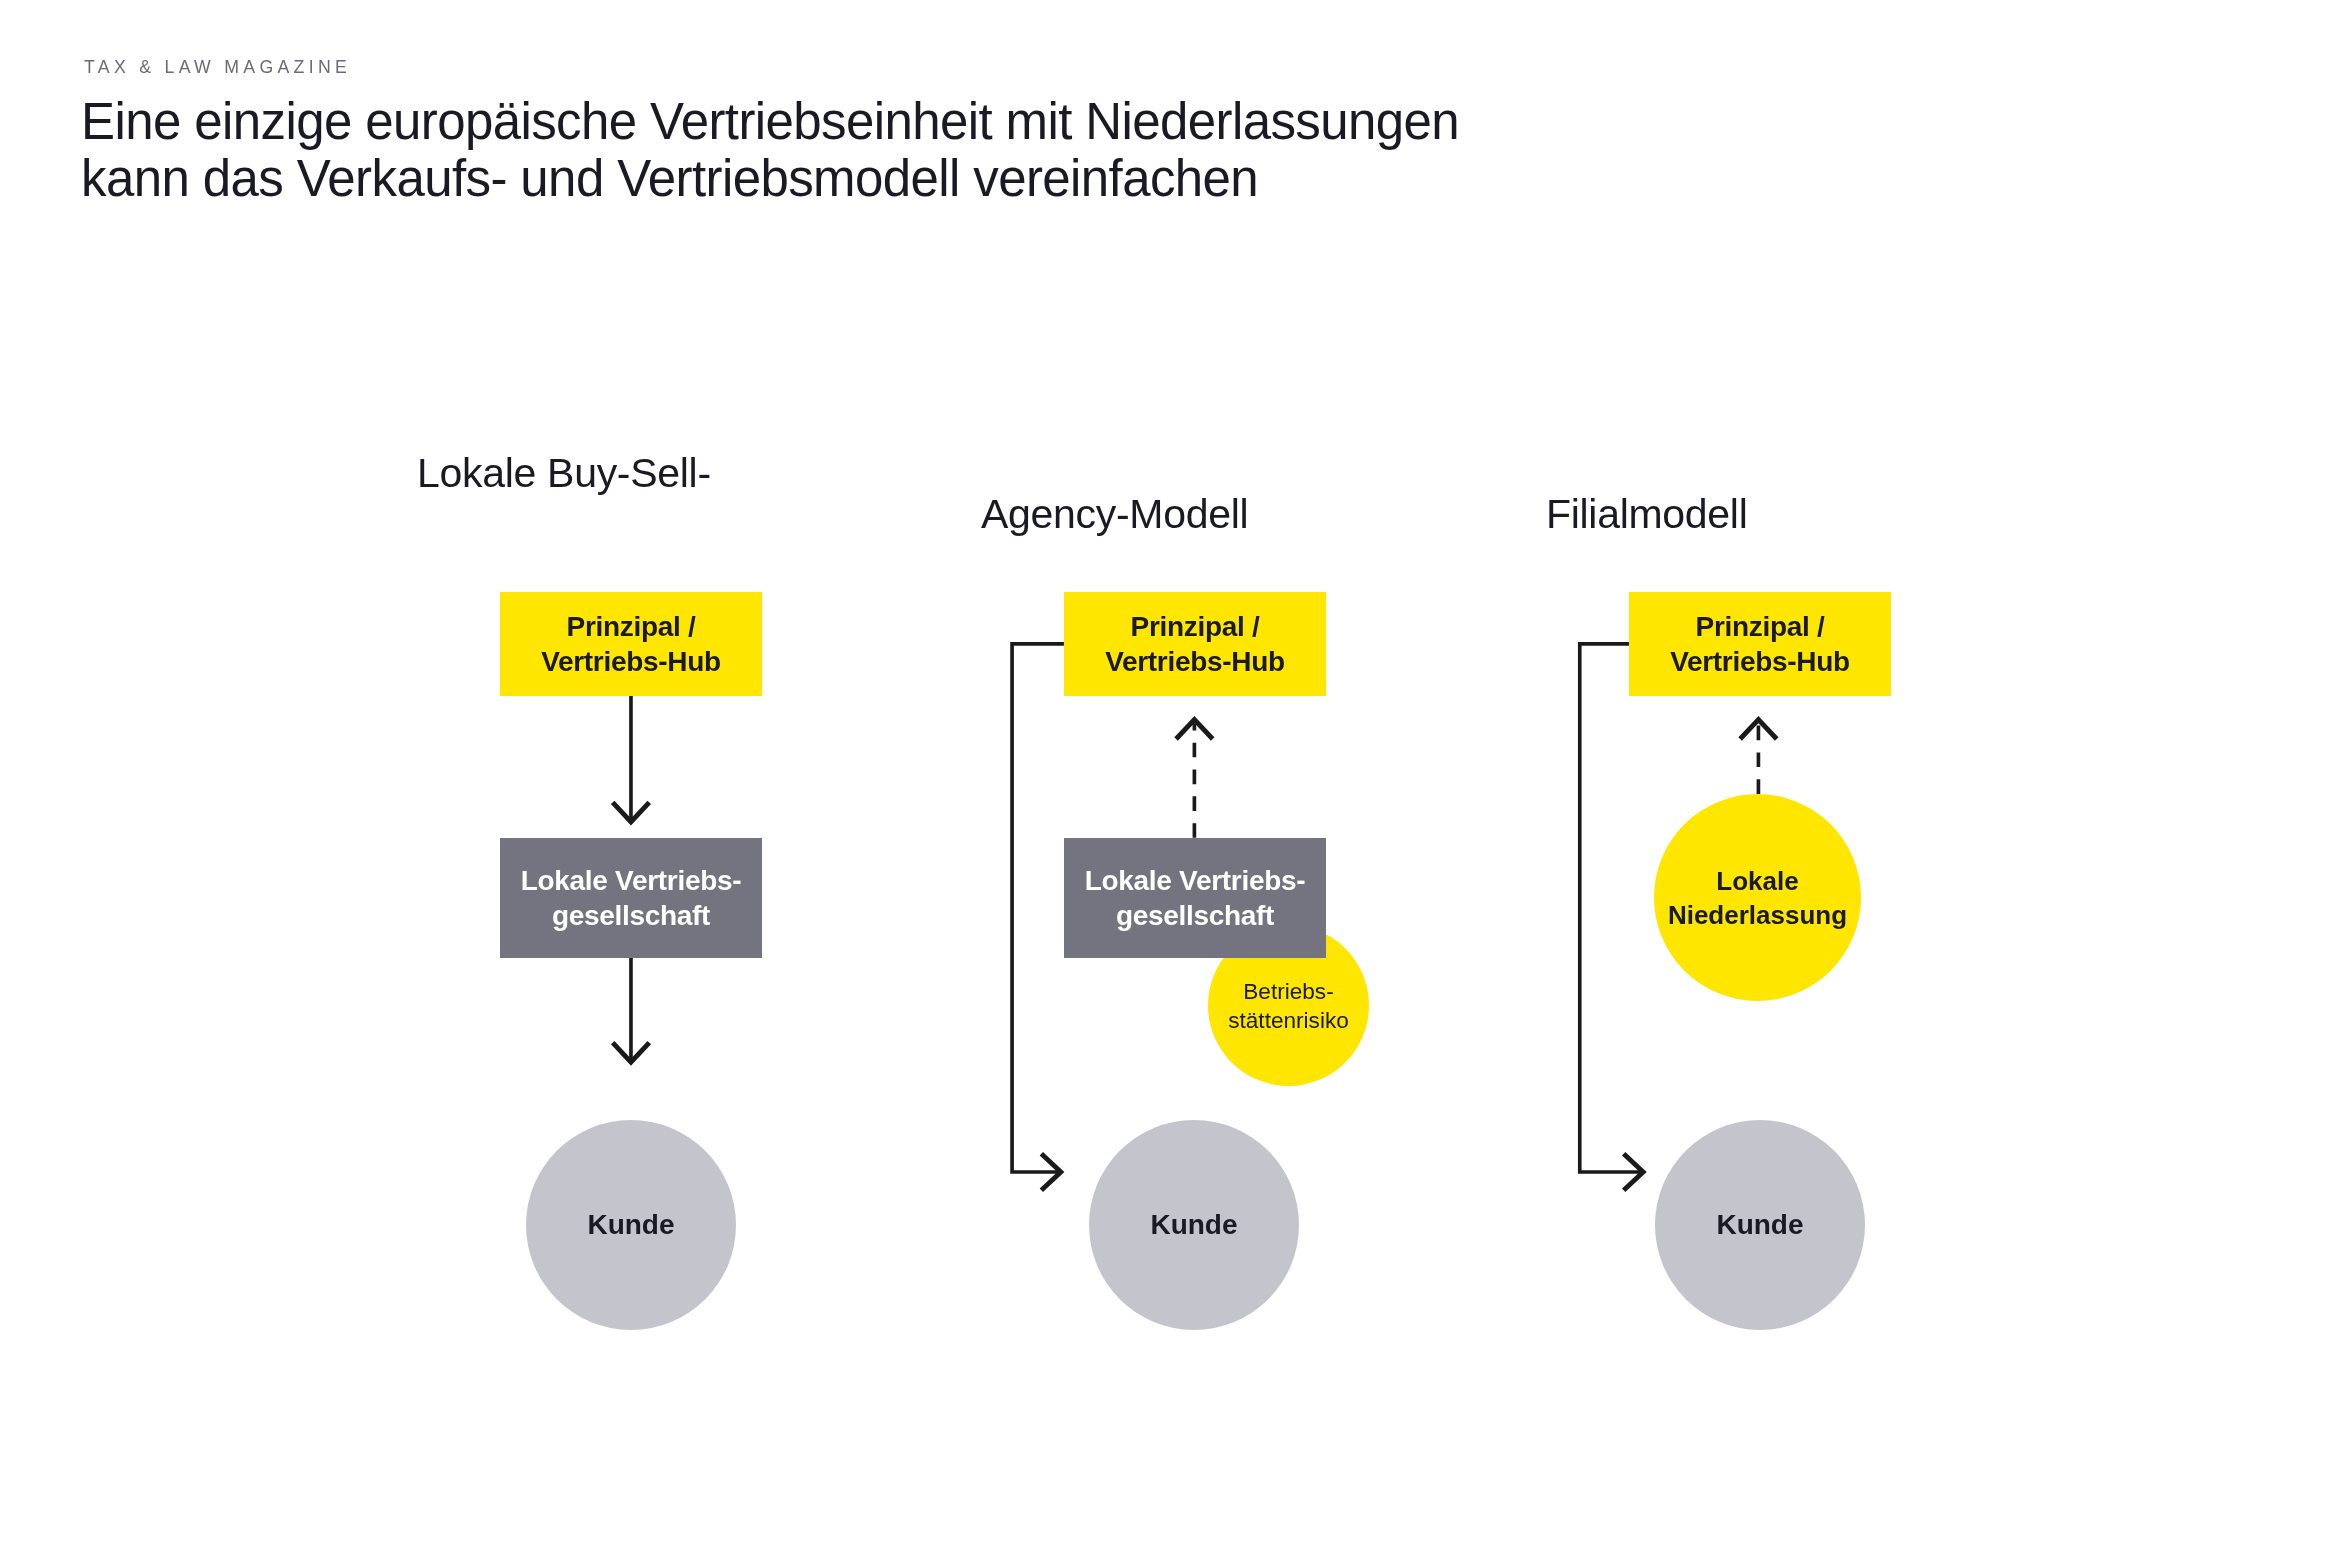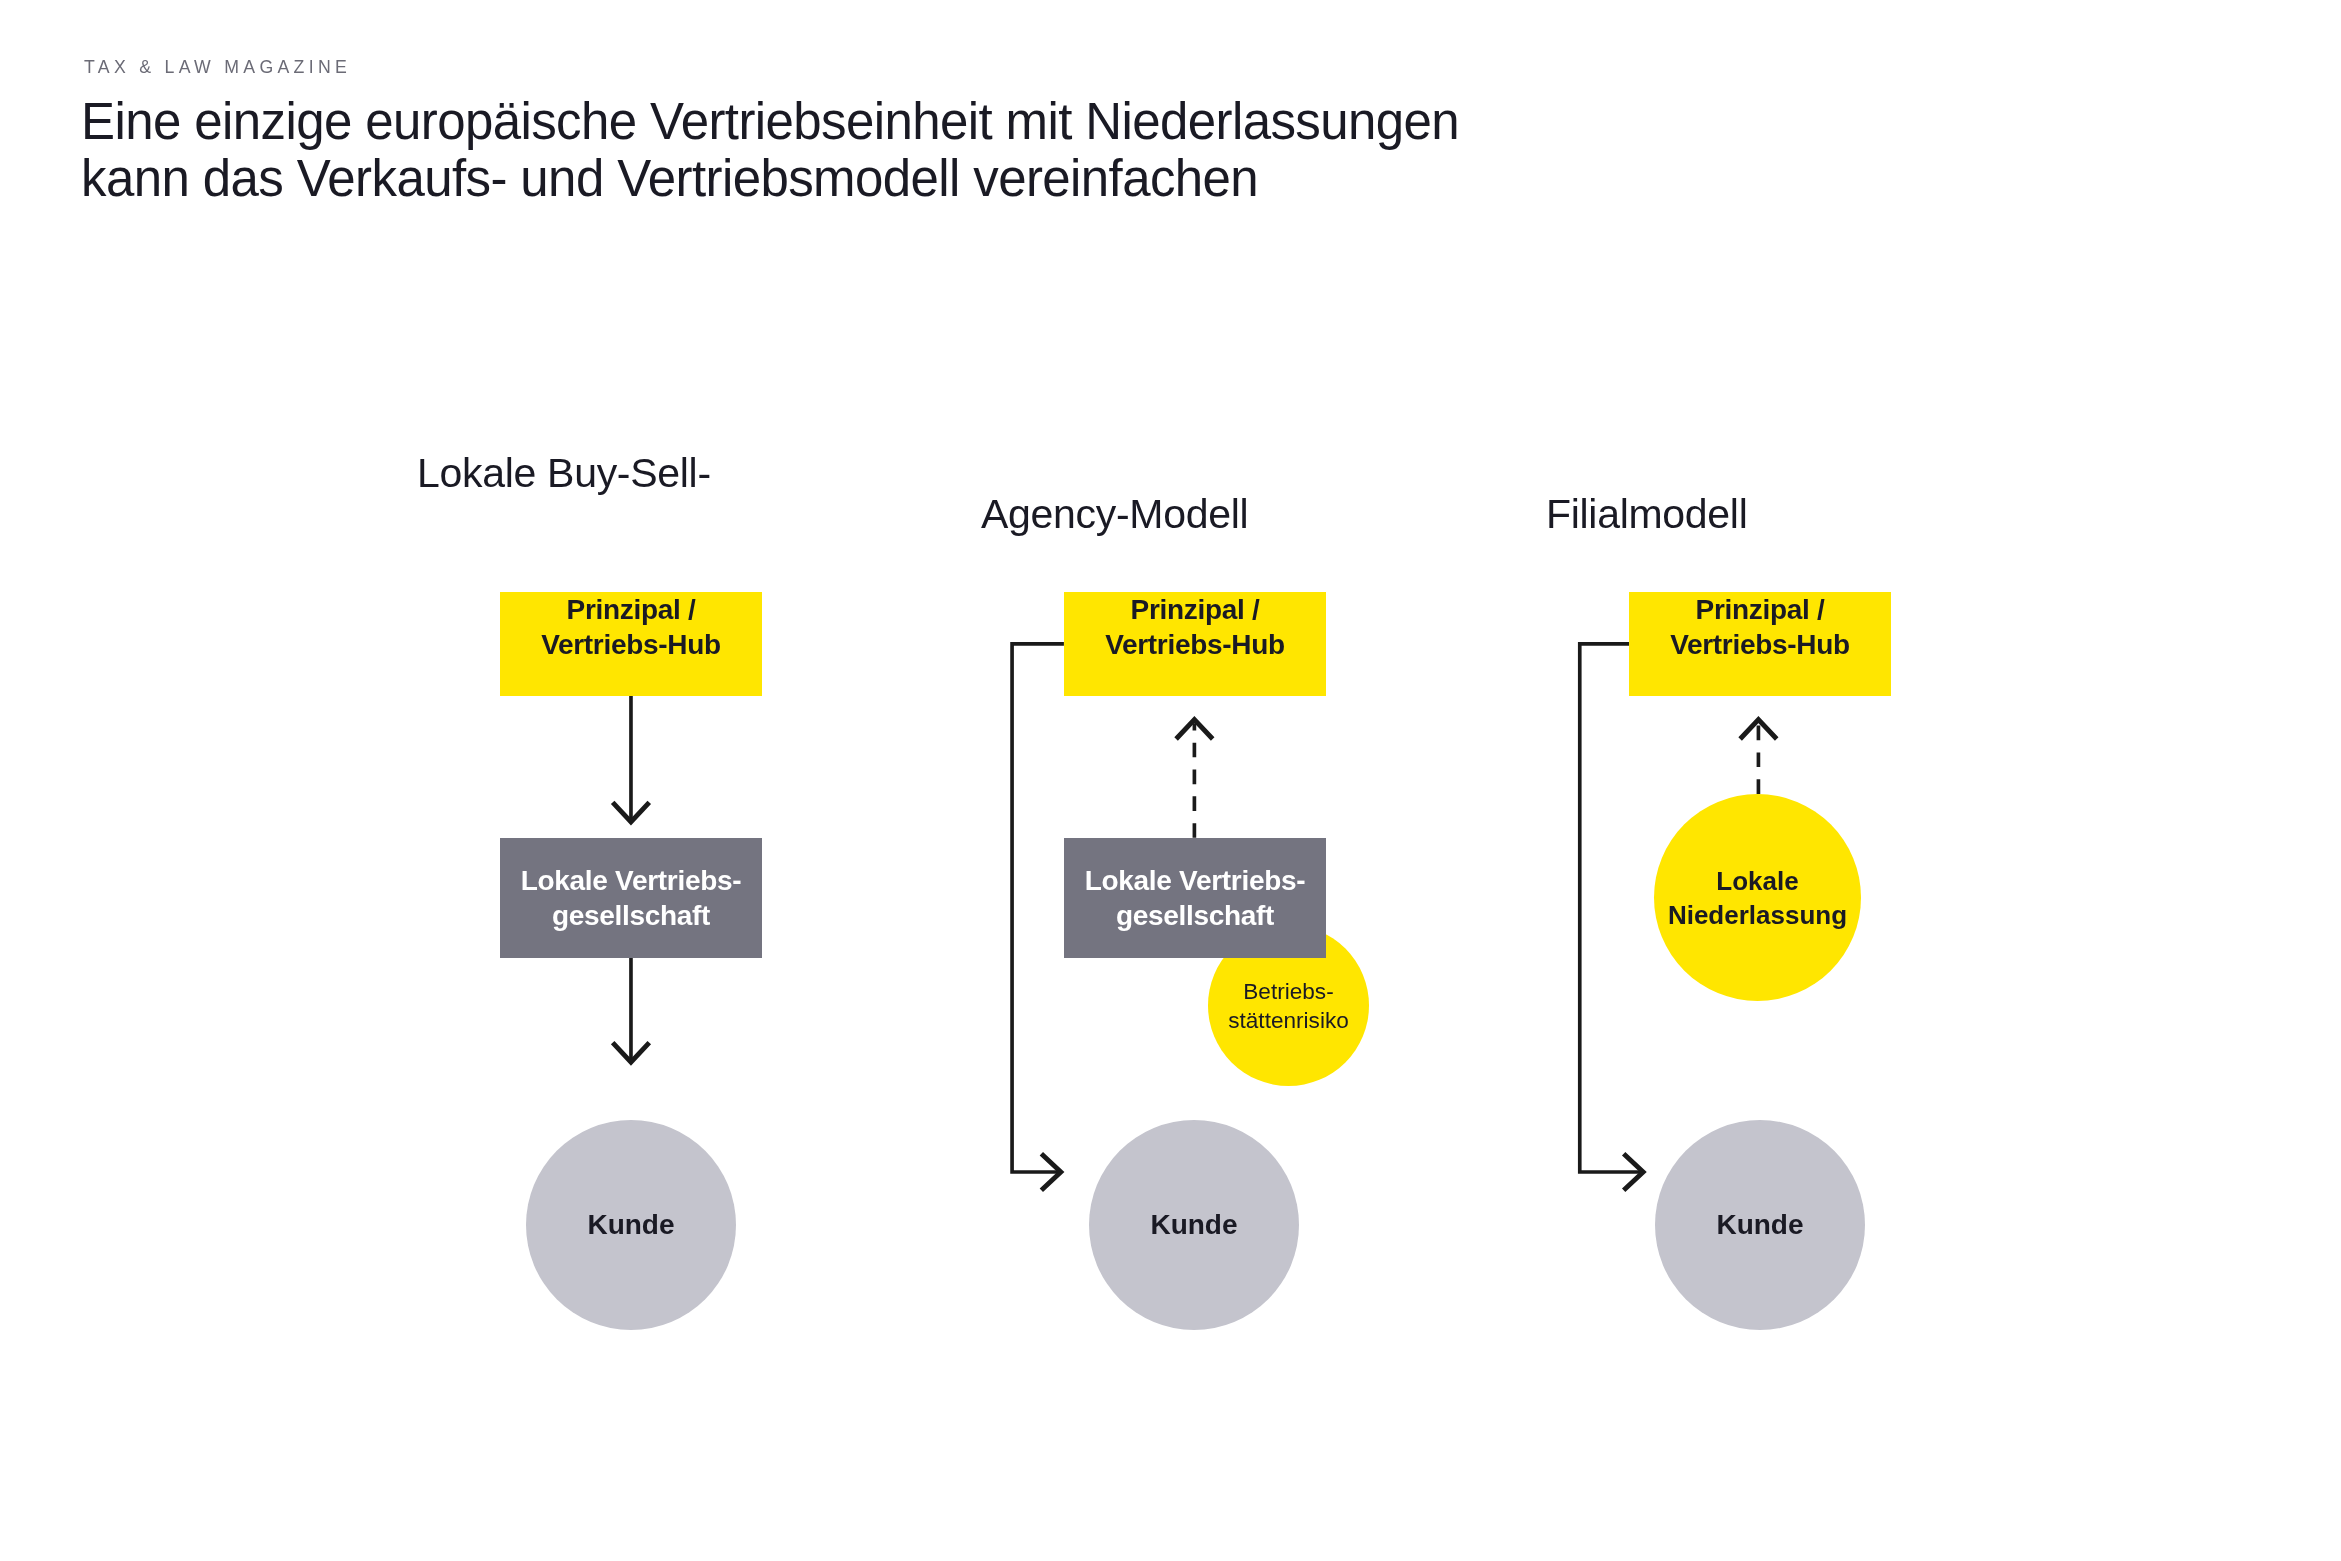--- a/index.html
+++ b/index.html
@@ -7,21 +7,21 @@
           font-family:"Liberation Sans", sans-serif;color:#1a1a24;margin-left:24px;}
   .abs{position:absolute;}
   #kicker{left:60px;top:57px;font-size:17.7px;font-weight:400;letter-spacing:4.3px;color:#6b6b76;}
   #title{left:57px;top:93px;font-size:51px;line-height:57px;font-weight:400;letter-spacing:-0.6px;color:#1a1a24;}
   .col-heading{font-size:41px;line-height:41px;color:#1a1a24;letter-spacing:-0.3px;}
   #col1-heading{left:393px;top:453px;width:427px;}
   #col2-heading{left:957px;top:494px;width:427px;}
   #col3-heading{left:1522px;top:494px;width:427px;}
   .hub-box{width:262px;height:104px;background:#ffe600;text-align:center;
            font-weight:700;font-size:28px;line-height:35px;color:#1a1a24;
-           display:flex;flex-direction:column;letter-spacing:-0.3px;}
+           display:flex;flex-direction:column;justify-content:center;letter-spacing:-0.3px;}
   #col1-hub{left:476px;top:592px;}
   #col2-hub{left:1040px;top:592px;}
   #col3-hub{left:1605px;top:592px;}
   .sales-box{width:262px;height:120px;background:#747480;text-align:center;
              font-weight:700;font-size:28px;line-height:35px;color:#ffffff;
              display:flex;flex-direction:column;justify-content:center;letter-spacing:-0.3px;z-index:3;}
   #col1-sales{left:476px;top:838px;}
   #col2-sales{left:1040px;top:838px;}
   .circle{border-radius:50%;text-align:center;display:flex;flex-direction:column;justify-content:center;}
   .kunde{width:210px;height:210px;top:1120px;background:#c4c4cd;

